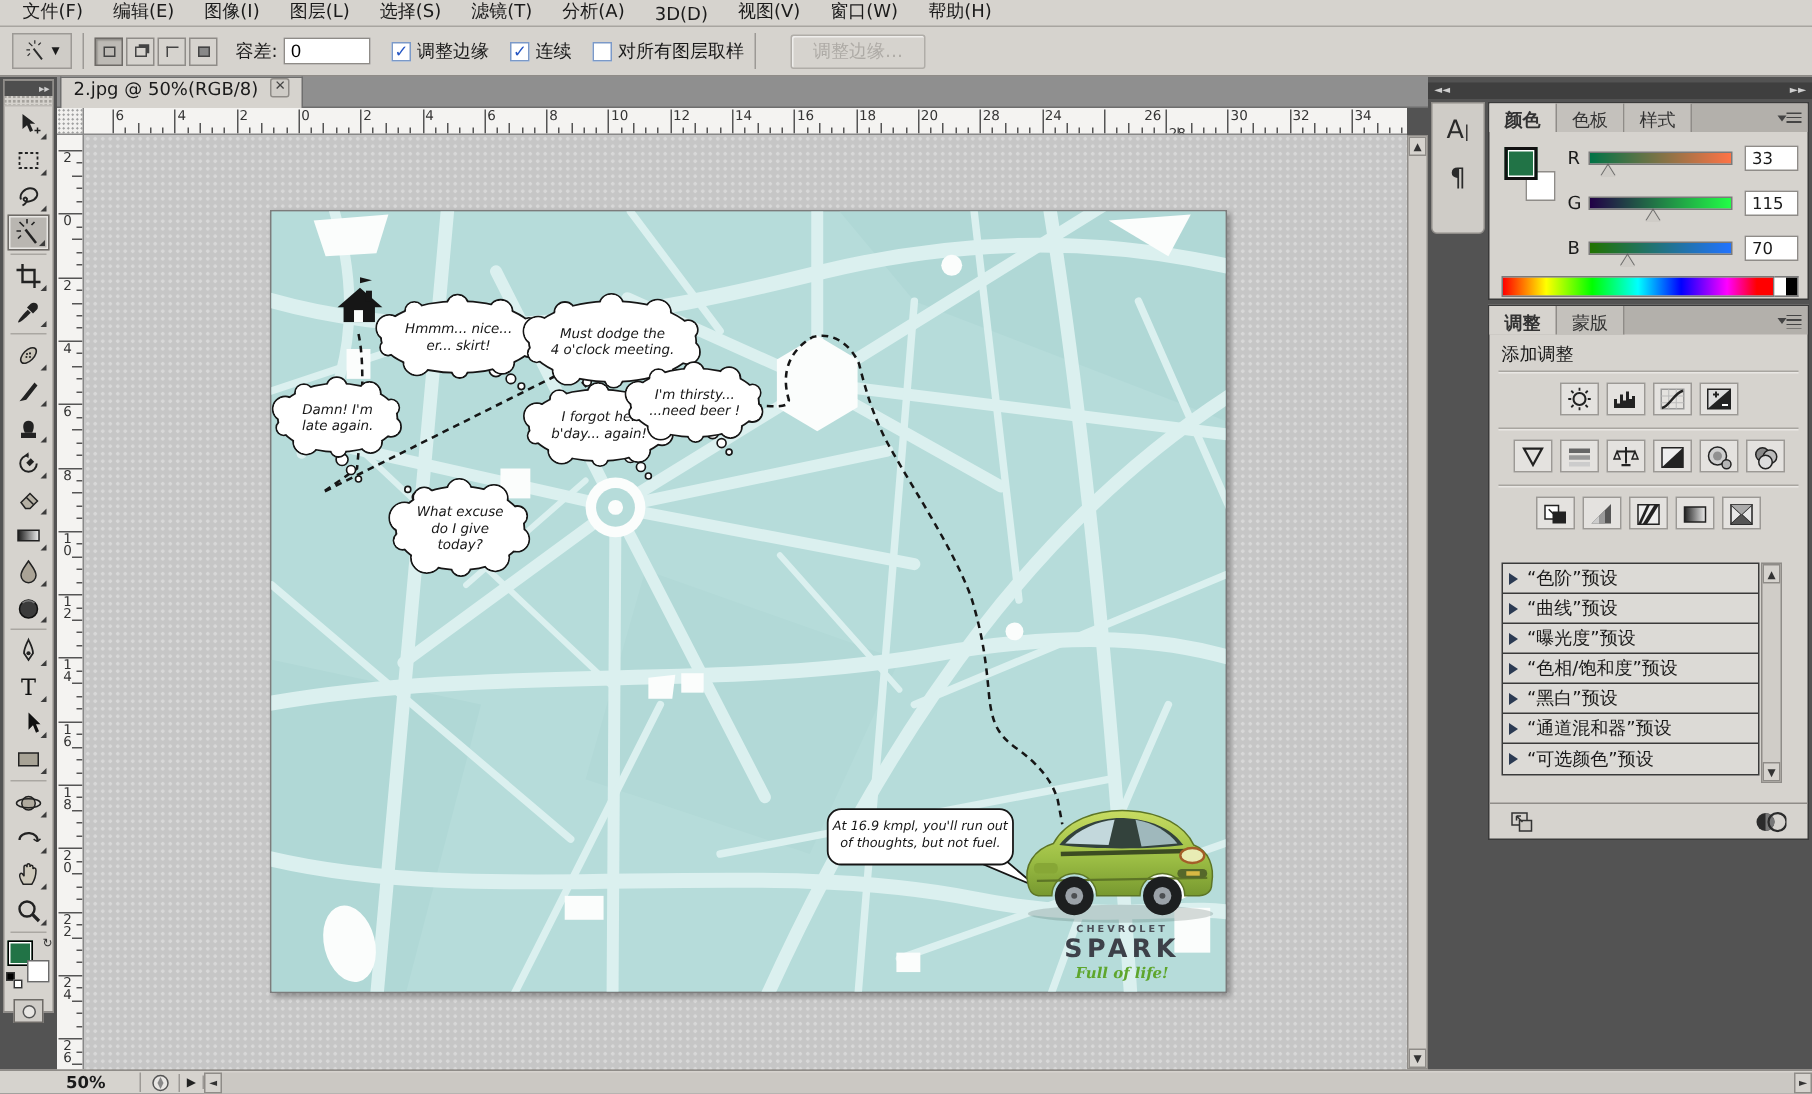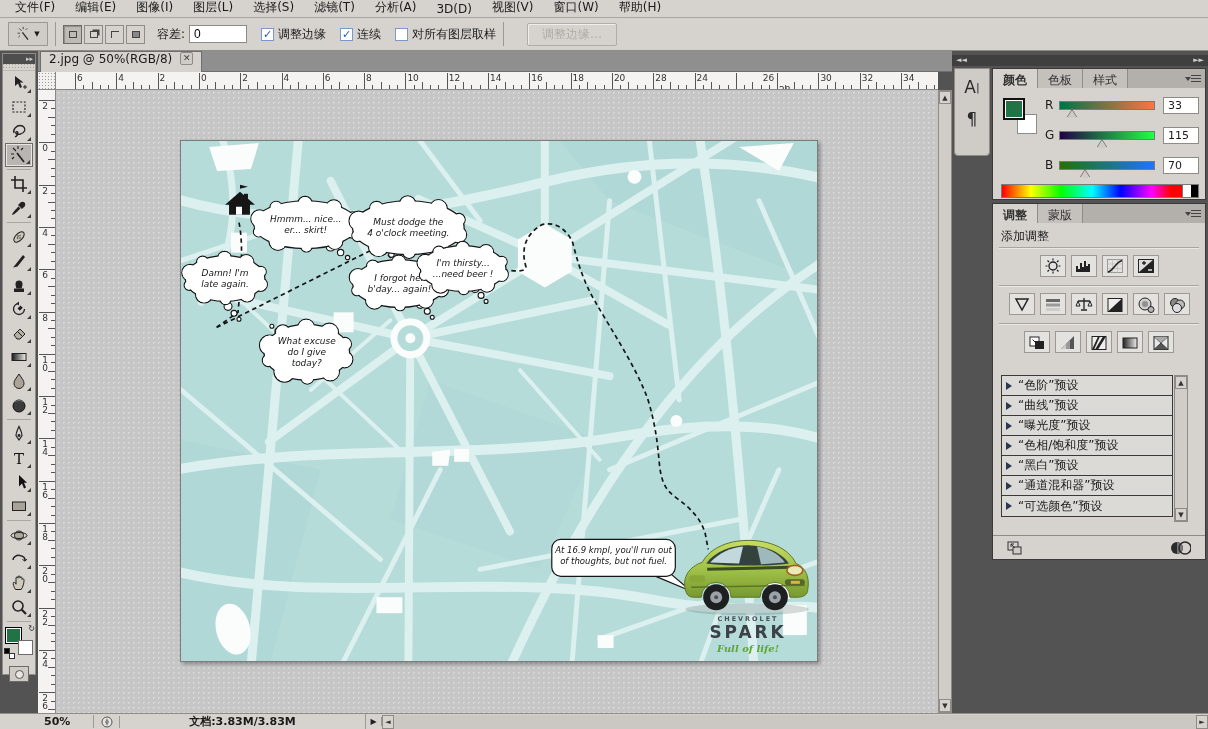--- a/index.html
+++ b/index.html
@@ -867,21 +867,20 @@
 
 <div id="statusbar" class="abs">
   <div id="status-corner"></div>
   <div id="zoom-box">50%</div>
   <div id="status-icon">
     <svg width="12" height="12" viewBox="0 0 12 12">
         <circle cx="6" cy="6" r="5" fill="#e8e6e3" stroke="#555"></circle>
         <path d="M6,2 L8,6 L6,10 L4,6 Z" fill="#888"></path>
       </svg>
   </div>
-  <div id="doc-info">文档:3.83M/3.83M</div>
   <div id="status-flyout">▶</div>
   <div id="h-scroll">
     <div class="sb-arrow">◄</div>
     <div class="track"></div>
     <div class="sb-arrow">►</div>
   </div>
 </div>
 
 <div id="right-top-bar" class="abs">
   <span>◄◄</span>

